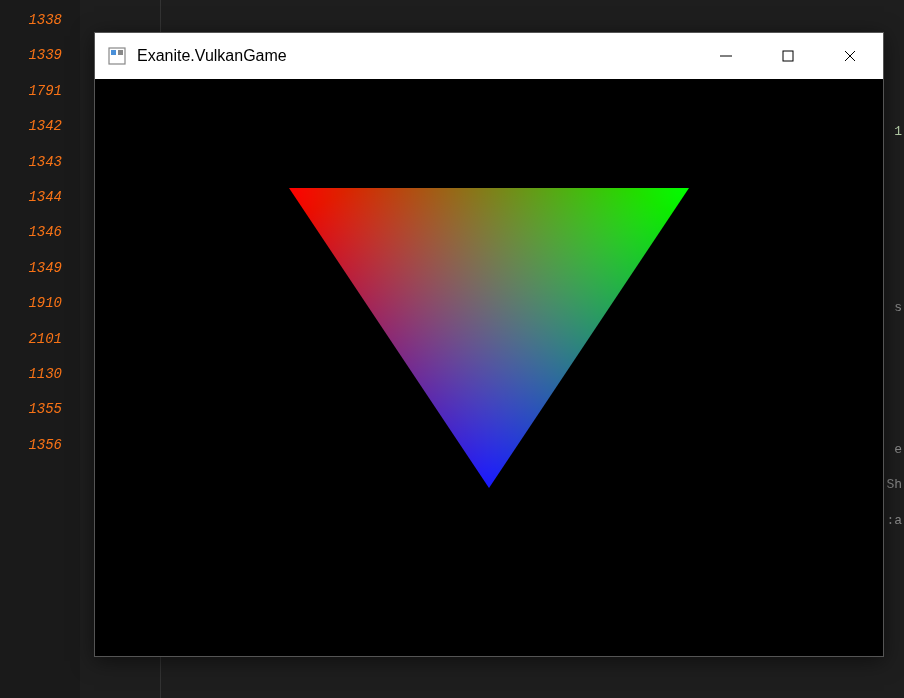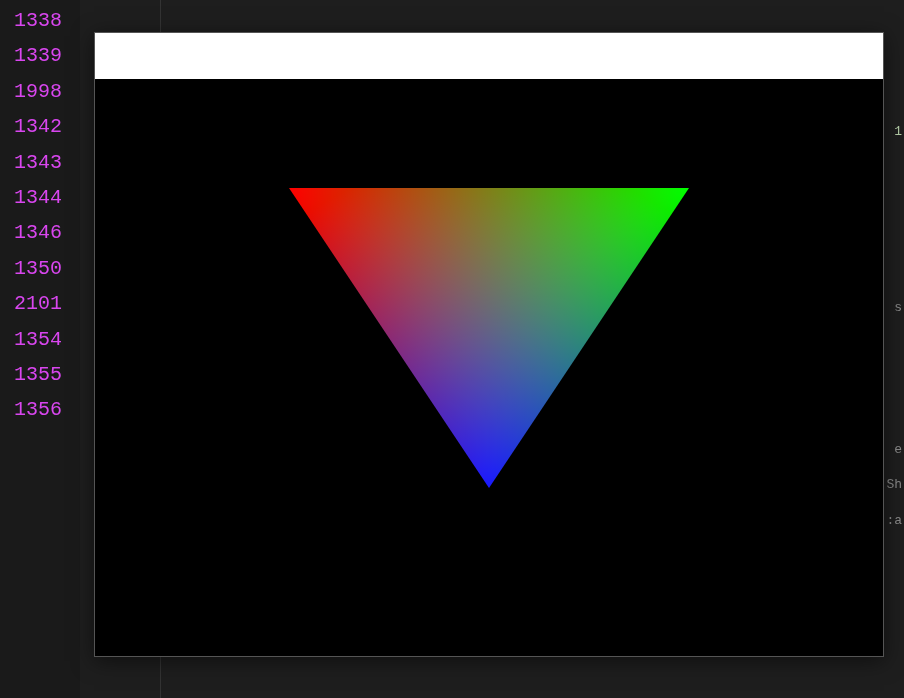--- a/index.html
+++ b/index.html
@@ -21,26 +21,27 @@
       position: absolute;
       left: 0;
       top: 0;
       width: 80px;
       height: 100%;
       background: #1a1a1a;
       padding-top: 3px;
     }
     
     .line-number {
-      color: #d946ef;
-      font-size: 20px;
+      color: #f97316;
+      font-size: 14px;
       text-align: right;
       padding-right: 18px;
       height: 35.4px;
       line-height: 35.4px;
+      font-style: italic;
     }
     
     .editor-code {
       position: absolute;
       left: 80px;
       top: 3px;
       right: 0;
       color: #d4d4d4;
       font-size: 14px;
       line-height: 35.4px;
@@ -148,45 +149,74 @@
     }
   </style>
 </head>
 <body>
 
 <div class="vline"></div>
 
 <div class="editor-gutter" id="gutter">
     <div class="line-number">1338</div>
     <div class="line-number">1339</div>
-    <div class="line-number">1998</div>
+    <div class="line-number">1791</div>
     <div class="line-number">1342</div>
     <div class="line-number">1343</div>
     <div class="line-number">1344</div>
     <div class="line-number">1346</div>
-    <div class="line-number">1350</div>
+    <div class="line-number">1349</div>
+    <div class="line-number">1910</div>
     <div class="line-number">2101</div>
-    <div class="line-number">1354</div>
+    <div class="line-number">1130</div>
     <div class="line-number">1355</div>
     <div class="line-number">1356</div>
   </div>
 
 <div class="editor-code">
   <div class="code-line"><span>                </span><span class="k-return">return</span><span> </span><span class="k-new">new</span><span> </span><span class="k-type">Vector2Int</span><span>((</span><span class="k-new">int</span><span>)value.</span><span class="k-prop">Width</span><span>, (</span><span class="k-new">int</span><span>)value.</span><span class="k-prop">Height</span></div>
 </div>
 
 <div class="right-fragments">
   <span class="frag" style="top:124px;color:#b5cea8">1</span>
   <span class="frag" style="top:300px">s</span>
   <span class="frag" style="top:442px">e</span>
   <span class="frag" style="top:477px">Sh</span>
   <span class="frag" style="top:513px">:a</span>
 </div>
 
 <div class="app-window">
+  <div class="titlebar">
+    <div class="app-icon">
+      <svg width="18" height="18" viewBox="0 0 18 18">
+        <rect x="1" y="1" width="16" height="16" fill="none" stroke="#888" stroke-width="1.2"></rect>
+        <rect x="3" y="3" width="5" height="5" fill="#4a90d9"></rect>
+        <rect x="10" y="3" width="5" height="5" fill="#888"></rect>
+      </svg>
+    </div>
+    <div class="window-title">Exanite.VulkanGame</div>
+    <div class="window-controls">
+      <div class="window-btn">
+        <svg width="14" height="14" viewBox="0 0 14 14">
+          <line x1="1" y1="7" x2="13" y2="7" stroke="#000" stroke-width="1"></line>
+        </svg>
+      </div>
+      <div class="window-btn">
+        <svg width="14" height="14" viewBox="0 0 14 14">
+          <rect x="2" y="2" width="10" height="10" fill="none" stroke="#000" stroke-width="1"></rect>
+        </svg>
+      </div>
+      <div class="window-btn close">
+        <svg width="14" height="14" viewBox="0 0 14 14">
+          <line x1="2" y1="2" x2="12" y2="12" stroke="#000" stroke-width="1"></line>
+          <line x1="12" y1="2" x2="2" y2="12" stroke="#000" stroke-width="1"></line>
+        </svg>
+      </div>
+    </div>
+  </div>
   <div class="client-area">
     <svg class="triangle-svg" viewBox="0 0 400 300">
       <defs>
         <linearGradient id="gradTop" x1="0%" y1="0%" x2="100%" y2="0%">
           <stop offset="0%" stop-color="#ff0000"></stop>
           <stop offset="100%" stop-color="#00ff00"></stop>
         </linearGradient>
         <radialGradient id="gradR" cx="0" cy="0" r="400" gradientUnits="userSpaceOnUse">
           <stop offset="0%" stop-color="#ff0000" stop-opacity="1"></stop>
           <stop offset="100%" stop-color="#ff0000" stop-opacity="0"></stop>

